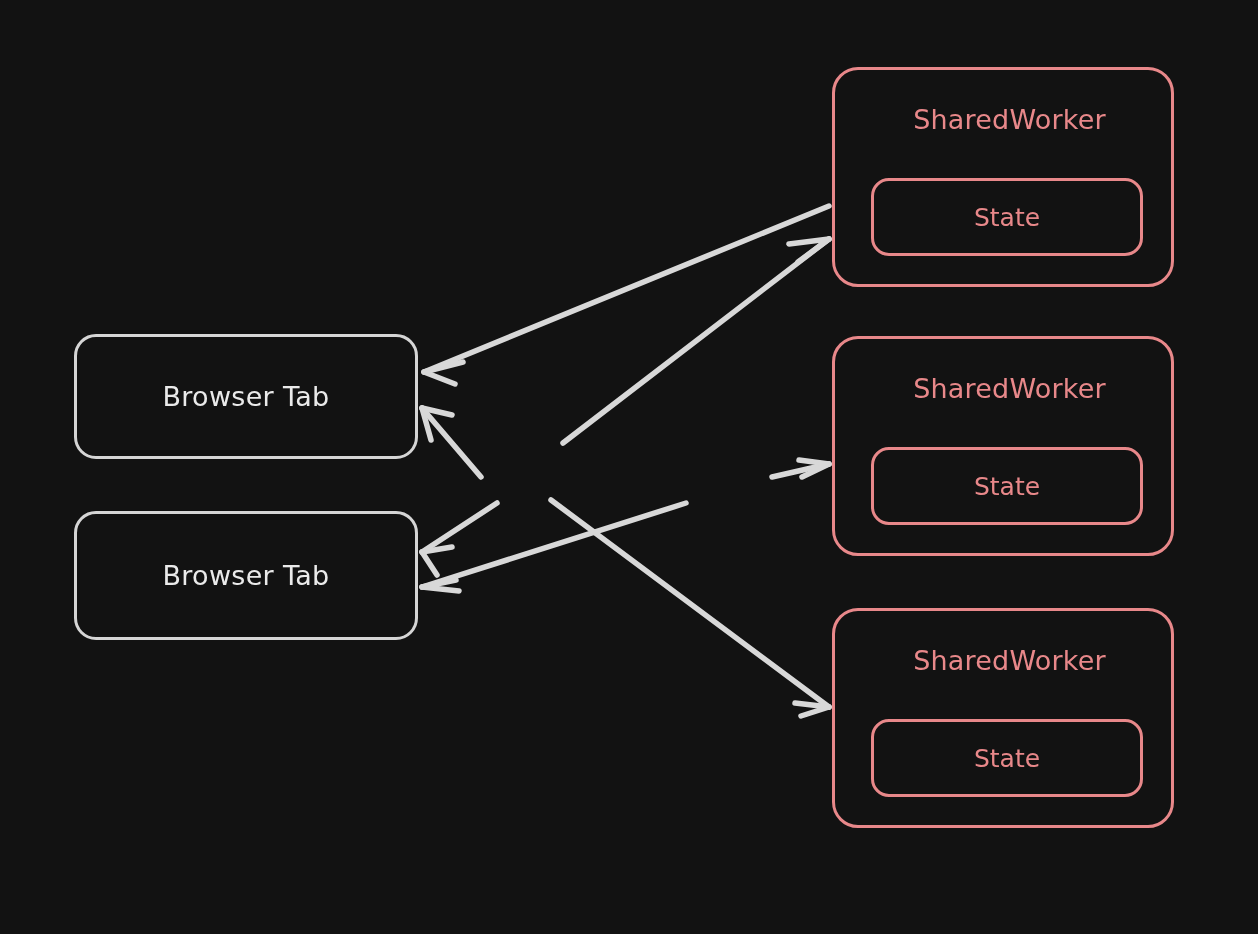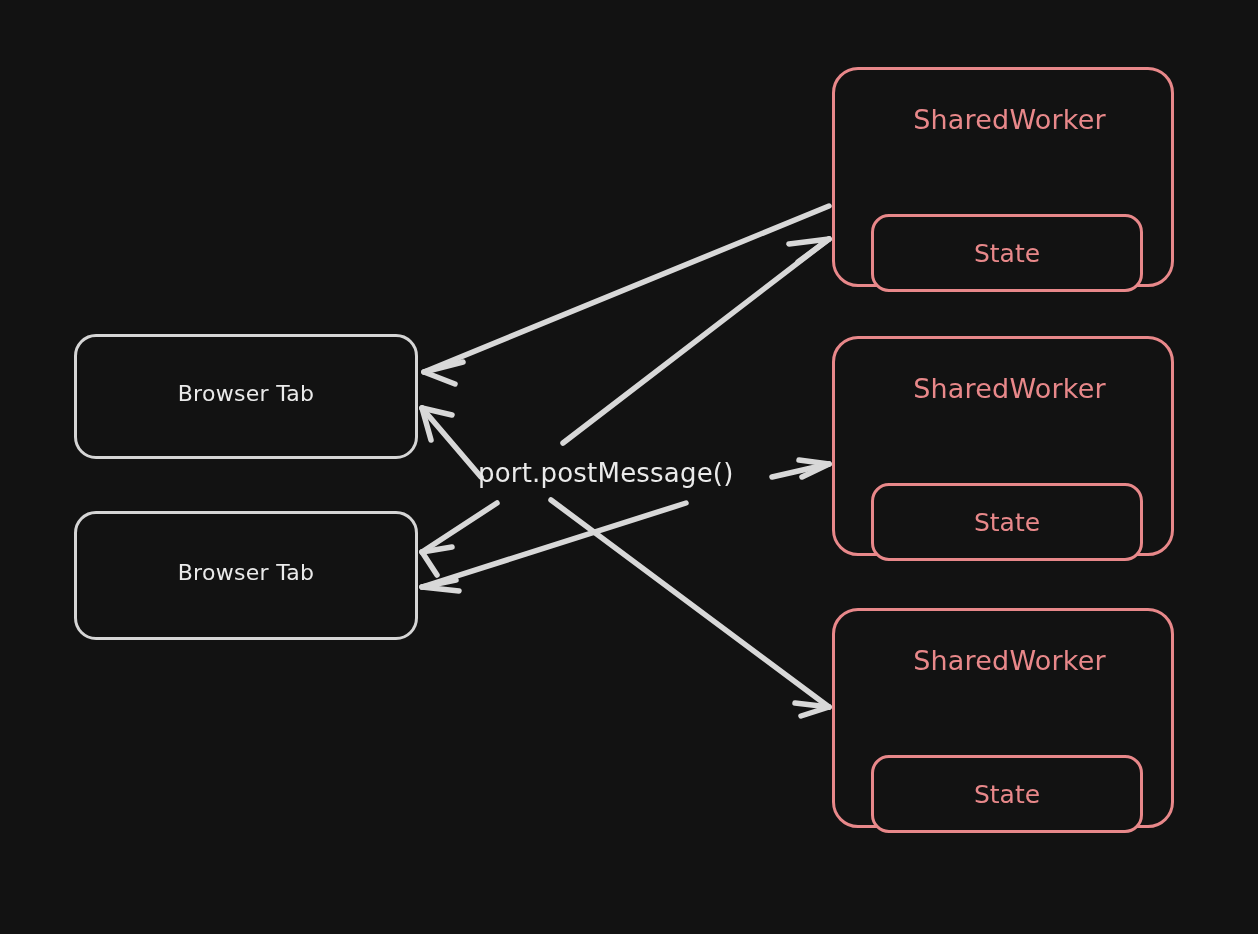--- a/index.html
+++ b/index.html
@@ -46,21 +46,20 @@
     font-size: 27px;
     letter-spacing: 0.2px;
     white-space: nowrap;
   }
   .state-box {
     position: absolute;
     border: 3.5px solid #e8888a;
     border-radius: 18px;
     background: #121212;
     box-sizing: border-box;
-    margin-top: 36px;
   }
   .state-label {
     position: absolute;
     left: 0;
     right: 0;
     text-align: center;
     color: #e8888a;
     font-size: 25px;
     white-space: nowrap;
   }
@@ -68,21 +67,21 @@
     border: 3.5px solid #d5d5d5;
     border-radius: 22px;
     background: #121212;
   }
   .tab-label {
     position: absolute;
     left: 0;
     right: 0;
     text-align: center;
     color: #eaeaea;
-    font-size: 22px;
+    font-size: 27px;
     letter-spacing: 0.3px;
     white-space: nowrap;
   }
   .edge-label {
     position: absolute;
     color: #eaeaea;
     font-size: 26px;
     white-space: nowrap;
     letter-spacing: 0.2px;
   }
@@ -161,15 +160,14 @@
   </div>
 
   <div class="node tab-box" style="left:74px; top:334px; width:344px; height:125px;">
     <div class="tab-label" style="top:44px;">Browser Tab</div>
   </div>
 
   <div class="node tab-box" style="left:74px; top:511px; width:344px; height:129px;">
     <div class="tab-label" style="top:46px;">Browser Tab</div>
   </div>
 
-  <div class="edge-label" style="left:478px; top:458px;">port.postMessage()</div>
 
 </div>
 
 </body></html>

